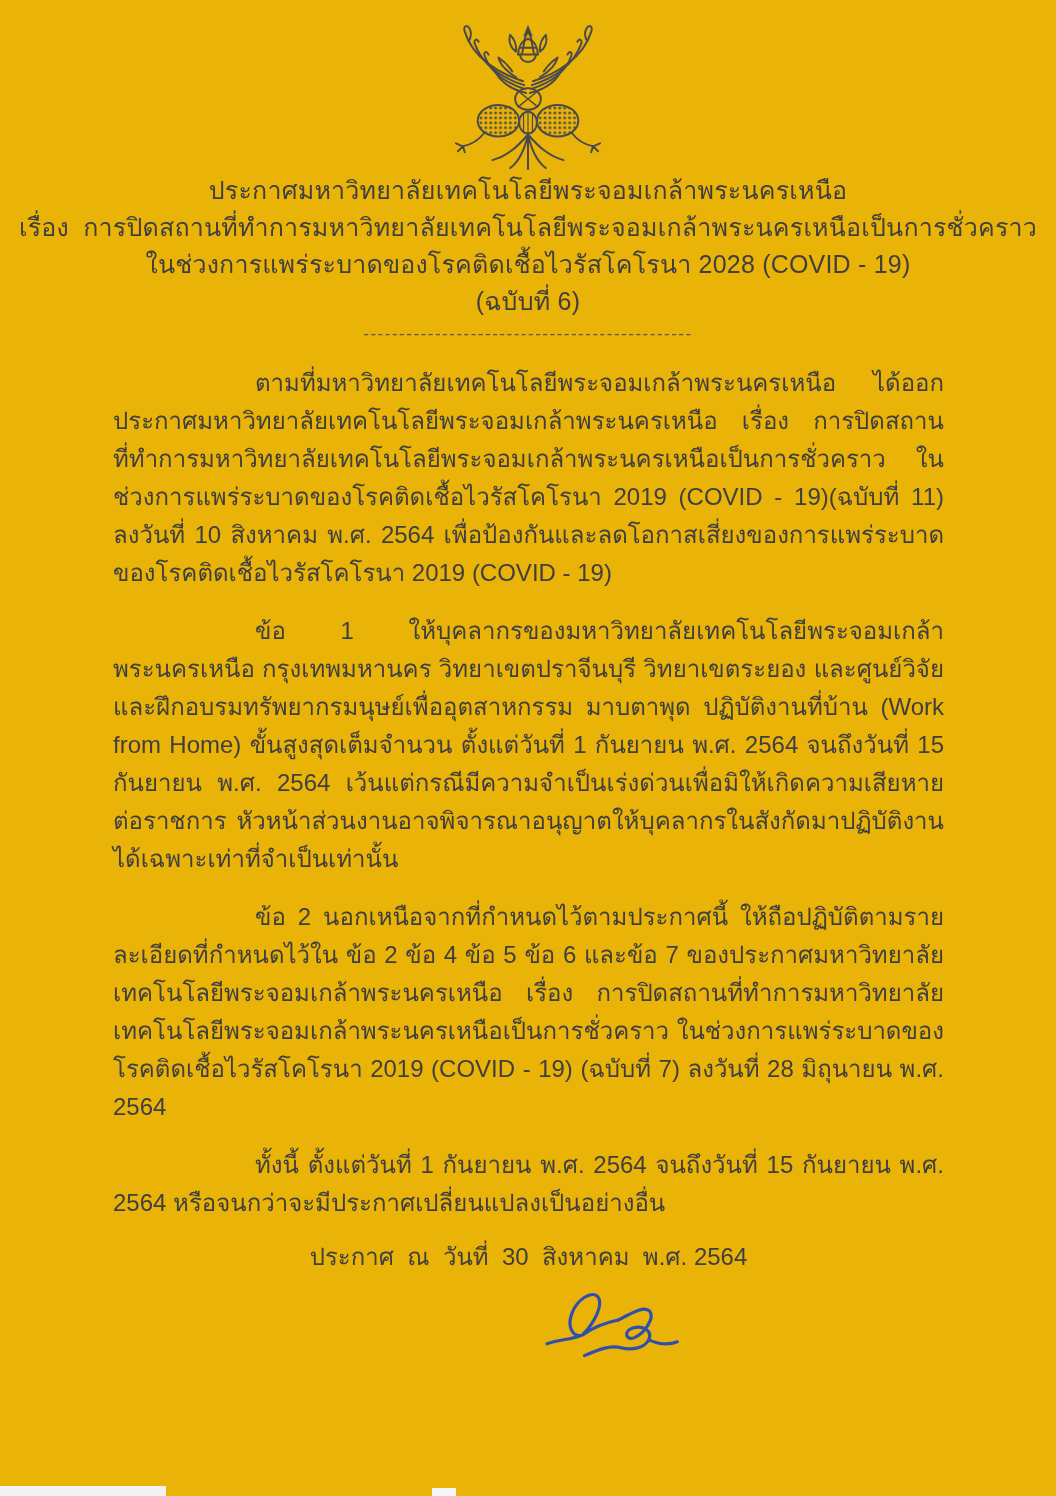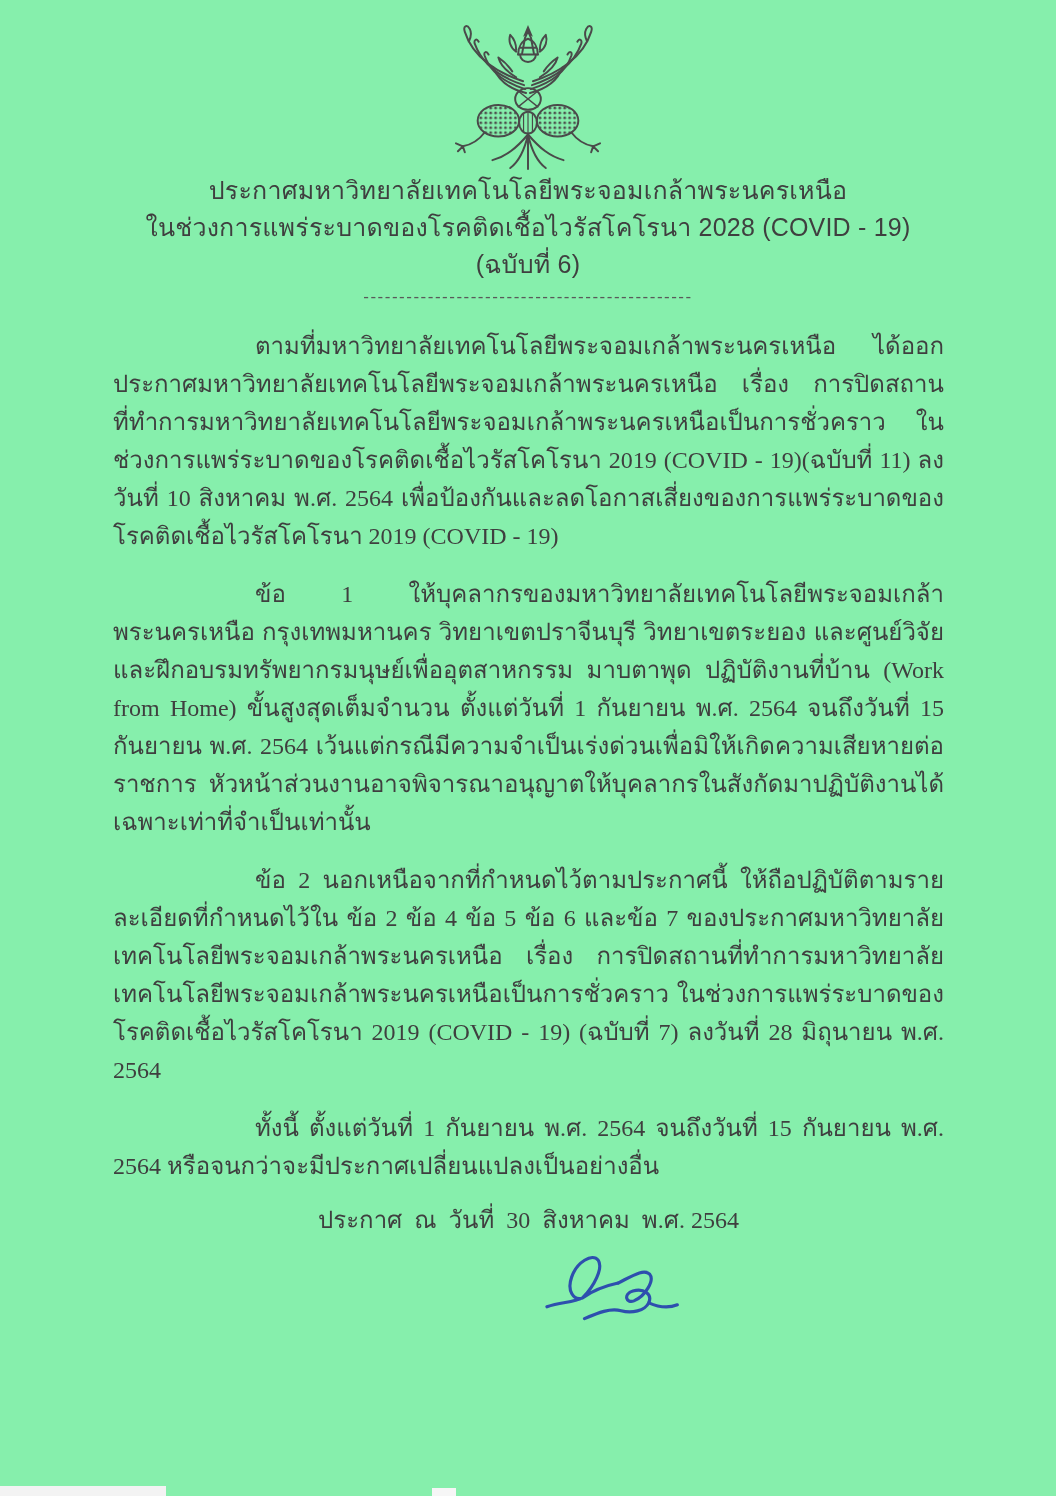--- a/index.html
+++ b/index.html
@@ -2,21 +2,21 @@
 <html lang="th"><head>
 <meta charset="utf-8">
 <style>
   * { margin: 0; padding: 0; box-sizing: border-box; }
   html, body { background: #e8e8e8; }
   .page {
     position: relative;
     width: 1056px;
     height: 1496px;
     margin: 0 auto;
-    background: #86efac;
+    background: #eab308;
     color: #3f3f3f;
     font-family: "Liberation Sans", "DejaVu Sans", sans-serif;
     overflow: hidden;
   }
   .emblem-wrap {
     padding-top: 22px;
     text-align: center;
     height: 172px;
   }
   .garuda { width: 182px; height: 150px; }
@@ -38,21 +38,20 @@
   }
   .content {
     padding: 0 112px 0 113px;
     font-size: 24px;
     line-height: 38px;
     text-align: justify;
   }
   .para {
     margin-top: 20px;
     text-indent: 142px;
-    font-family: Liberation Serif, serif;
   }
   .para:first-child { margin-top: 14px; }
   .date-line {
     margin-top: 16px;
     text-align: center;
     text-indent: 0;
     white-space: pre-wrap;
   }
   .sign-block {
     width: 420px;
@@ -129,20 +128,21 @@
         <path d="M46,112 C40,120 34,124 24,126"></path>
         <path d="M24,126 l-7,-3 M24,126 l-5,5 M24,126 l2,6"></path>
         <path d="M134,112 C140,120 146,124 156,126"></path>
         <path d="M156,126 l7,-3 M156,126 l5,5 M156,126 l-2,6"></path>
       </g>
     </svg>
   </div>
 
   <div class="title-block">
     <div class="title-line">ประกาศมหาวิทยาลัยเทคโนโลยีพระจอมเกล้าพระนครเหนือ</div>
+    <div class="title-line">เรื่อง  การปิดสถานที่ทำการมหาวิทยาลัยเทคโนโลยีพระจอมเกล้าพระนครเหนือเป็นการชั่วคราว</div>
     <div class="title-line">ในช่วงการแพร่ระบาดของโรคติดเชื้อไวรัสโคโรนา 2028 (COVID - 19)</div>
     <div class="title-line">(ฉบับที่ 6)</div>
   </div>
 
   <div class="separator">----------------------------------------------</div>
 
   <div class="content">
     <p class="para">ตามที่มหาวิทยาลัยเทคโนโลยีพระจอมเกล้าพระนครเหนือ ได้ออกประกาศมหาวิทยาลัยเทคโนโลยีพระจอมเกล้าพระนครเหนือ เรื่อง การปิดสถานที่ทำการมหาวิทยาลัยเทคโนโลยีพระจอมเกล้าพระนครเหนือเป็นการชั่วคราว ในช่วงการแพร่ระบาดของโรคติดเชื้อไวรัสโคโรนา 2019 (COVID - 19)(ฉบับที่ 11) ลงวันที่ 10 สิงหาคม พ.ศ. 2564 เพื่อป้องกันและลดโอกาสเสี่ยงของการแพร่ระบาดของโรคติดเชื้อไวรัสโคโรนา 2019 (COVID - 19)</p>
     <p class="para">ข้อ 1 ให้บุคลากรของมหาวิทยาลัยเทคโนโลยีพระจอมเกล้าพระนครเหนือ กรุงเทพมหานคร วิทยาเขตปราจีนบุรี วิทยาเขตระยอง และศูนย์วิจัยและฝึกอบรมทรัพยากรมนุษย์เพื่ออุตสาหกรรม มาบตาพุด ปฏิบัติงานที่บ้าน (Work from Home) ขั้นสูงสุดเต็มจำนวน ตั้งแต่วันที่ 1 กันยายน พ.ศ. 2564 จนถึงวันที่ 15 กันยายน พ.ศ. 2564 เว้นแต่กรณีมีความจำเป็นเร่งด่วนเพื่อมิให้เกิดความเสียหายต่อราชการ หัวหน้าส่วนงานอาจพิจารณาอนุญาตให้บุคลากรในสังกัดมาปฏิบัติงานได้เฉพาะเท่าที่จำเป็นเท่านั้น</p>
     <p class="para">ข้อ 2 นอกเหนือจากที่กำหนดไว้ตามประกาศนี้ ให้ถือปฏิบัติตามรายละเอียดที่กำหนดไว้ใน ข้อ 2 ข้อ 4 ข้อ 5 ข้อ 6 และข้อ 7 ของประกาศมหาวิทยาลัยเทคโนโลยีพระจอมเกล้าพระนครเหนือ เรื่อง การปิดสถานที่ทำการมหาวิทยาลัยเทคโนโลยีพระจอมเกล้าพระนครเหนือเป็นการชั่วคราว ในช่วงการแพร่ระบาดของโรคติดเชื้อไวรัสโคโรนา 2019 (COVID - 19) (ฉบับที่ 7) ลงวันที่ 28 มิถุนายน พ.ศ. 2564</p>

